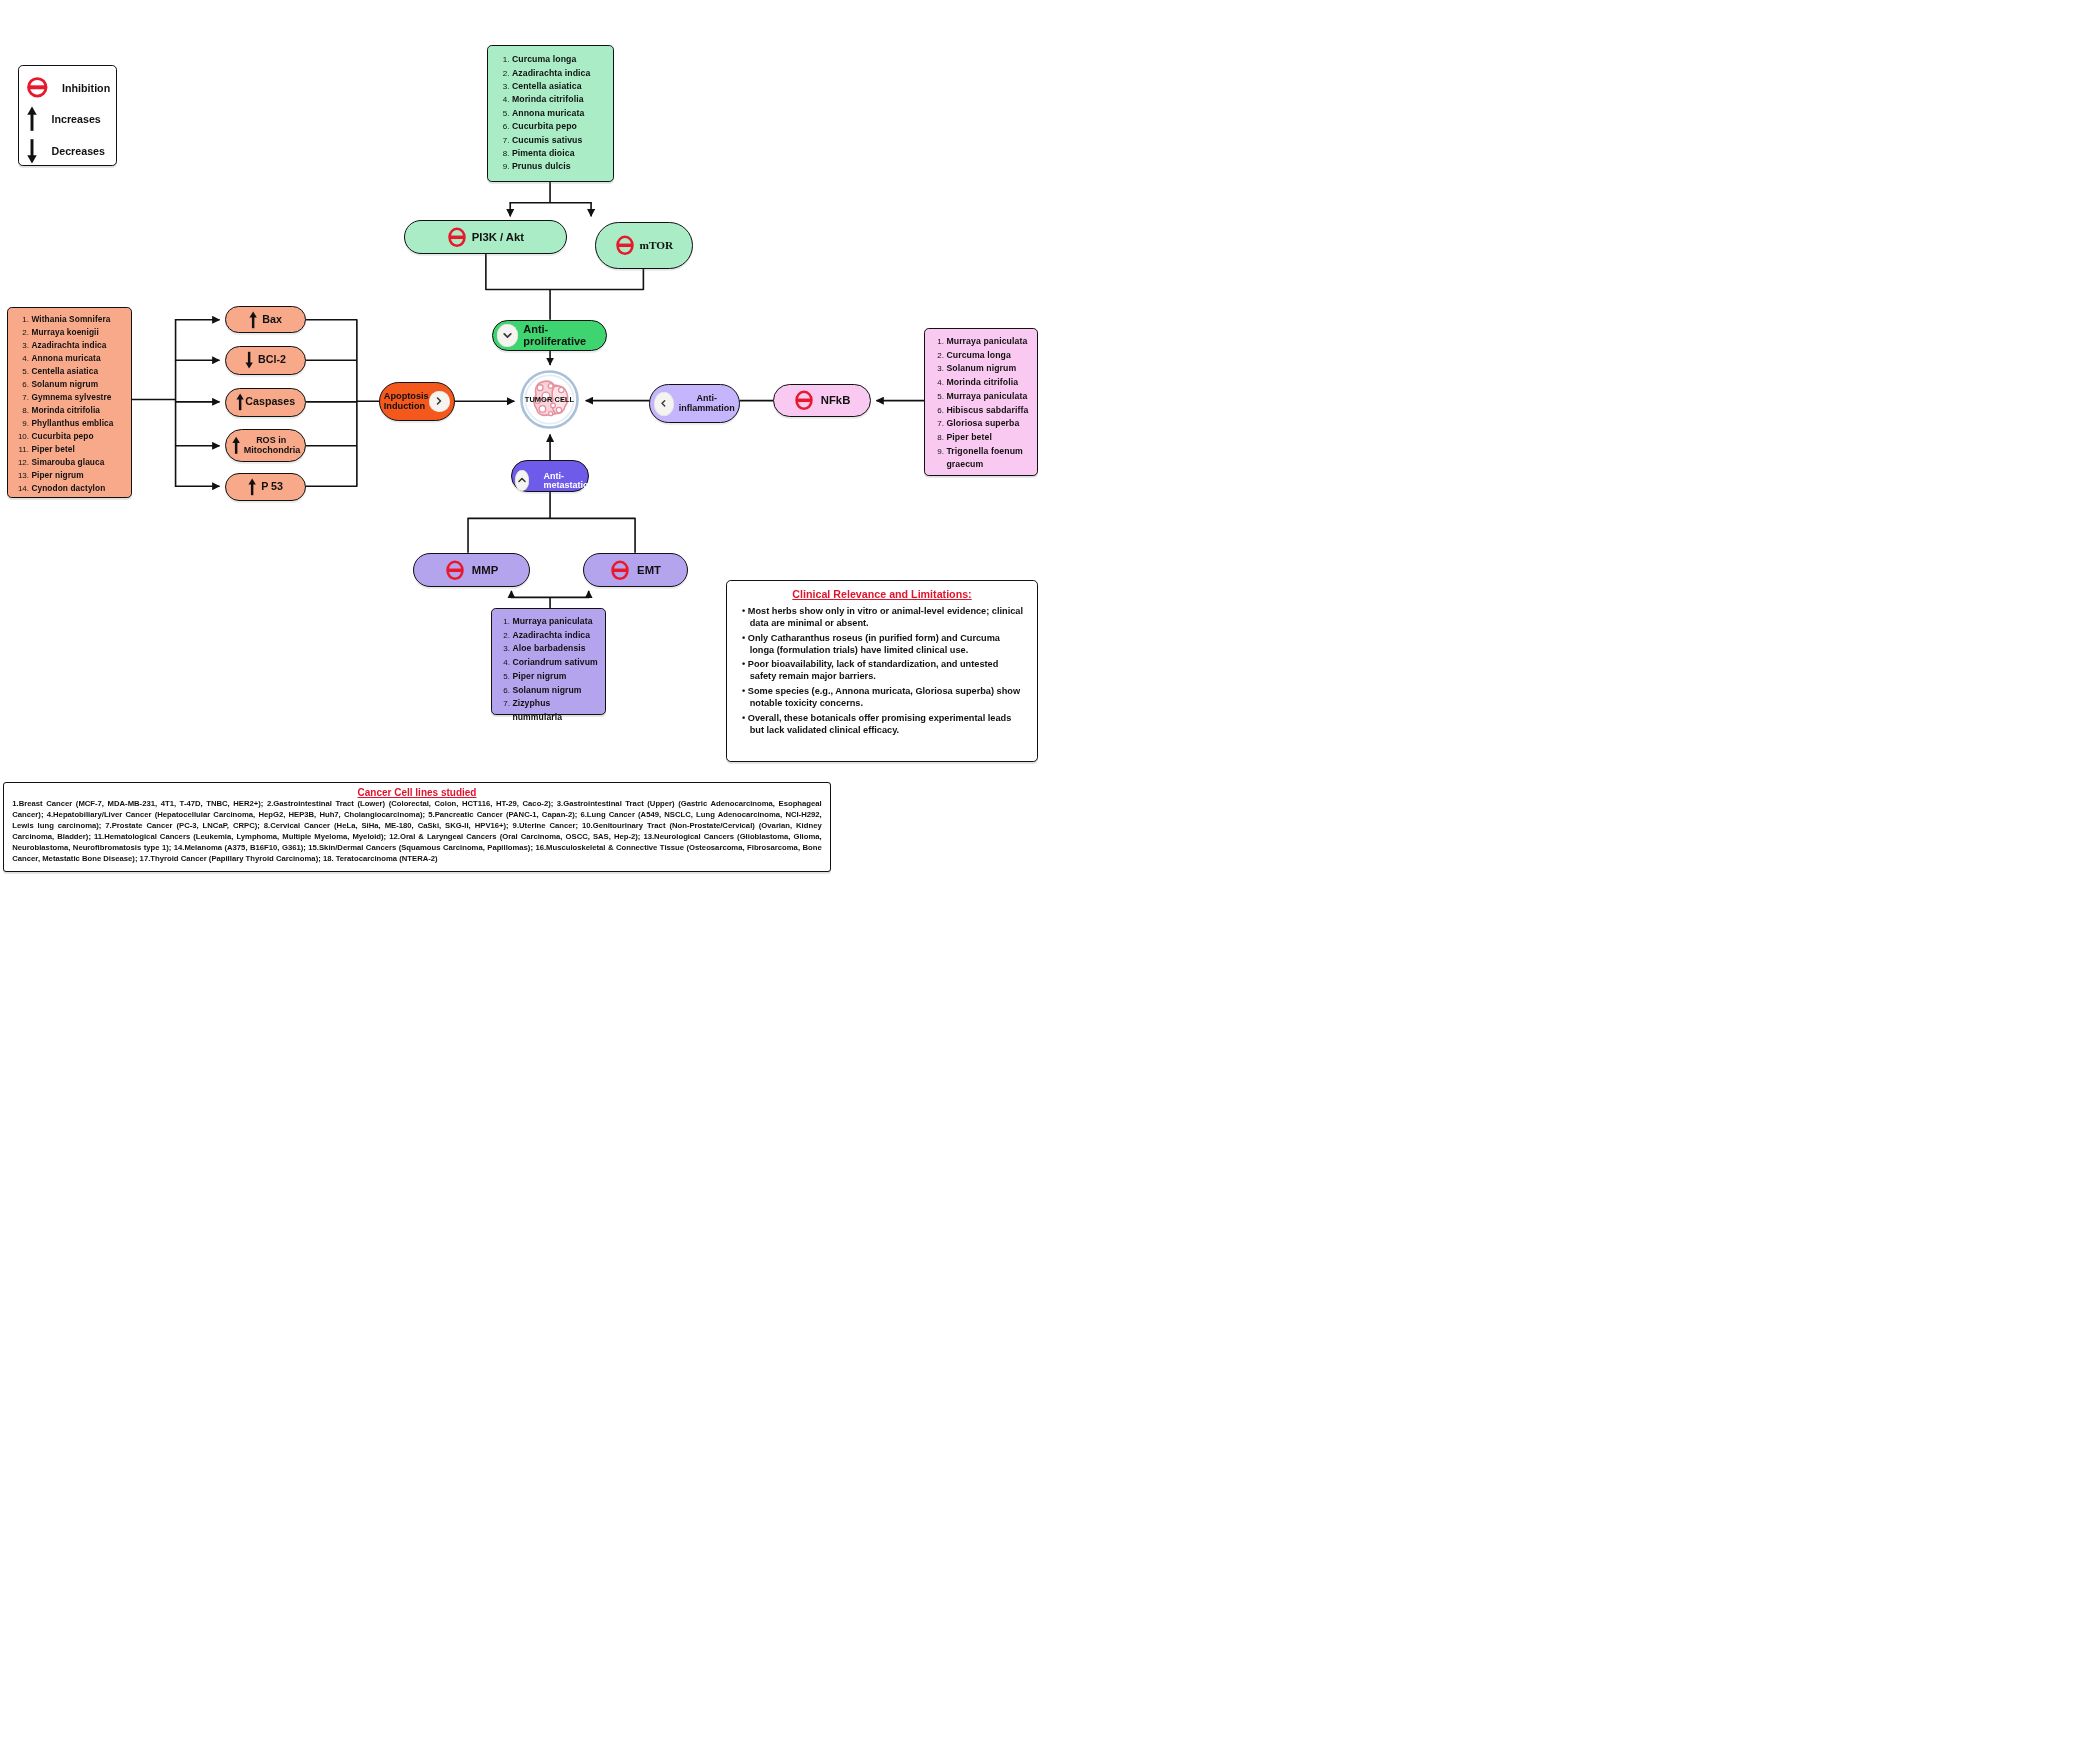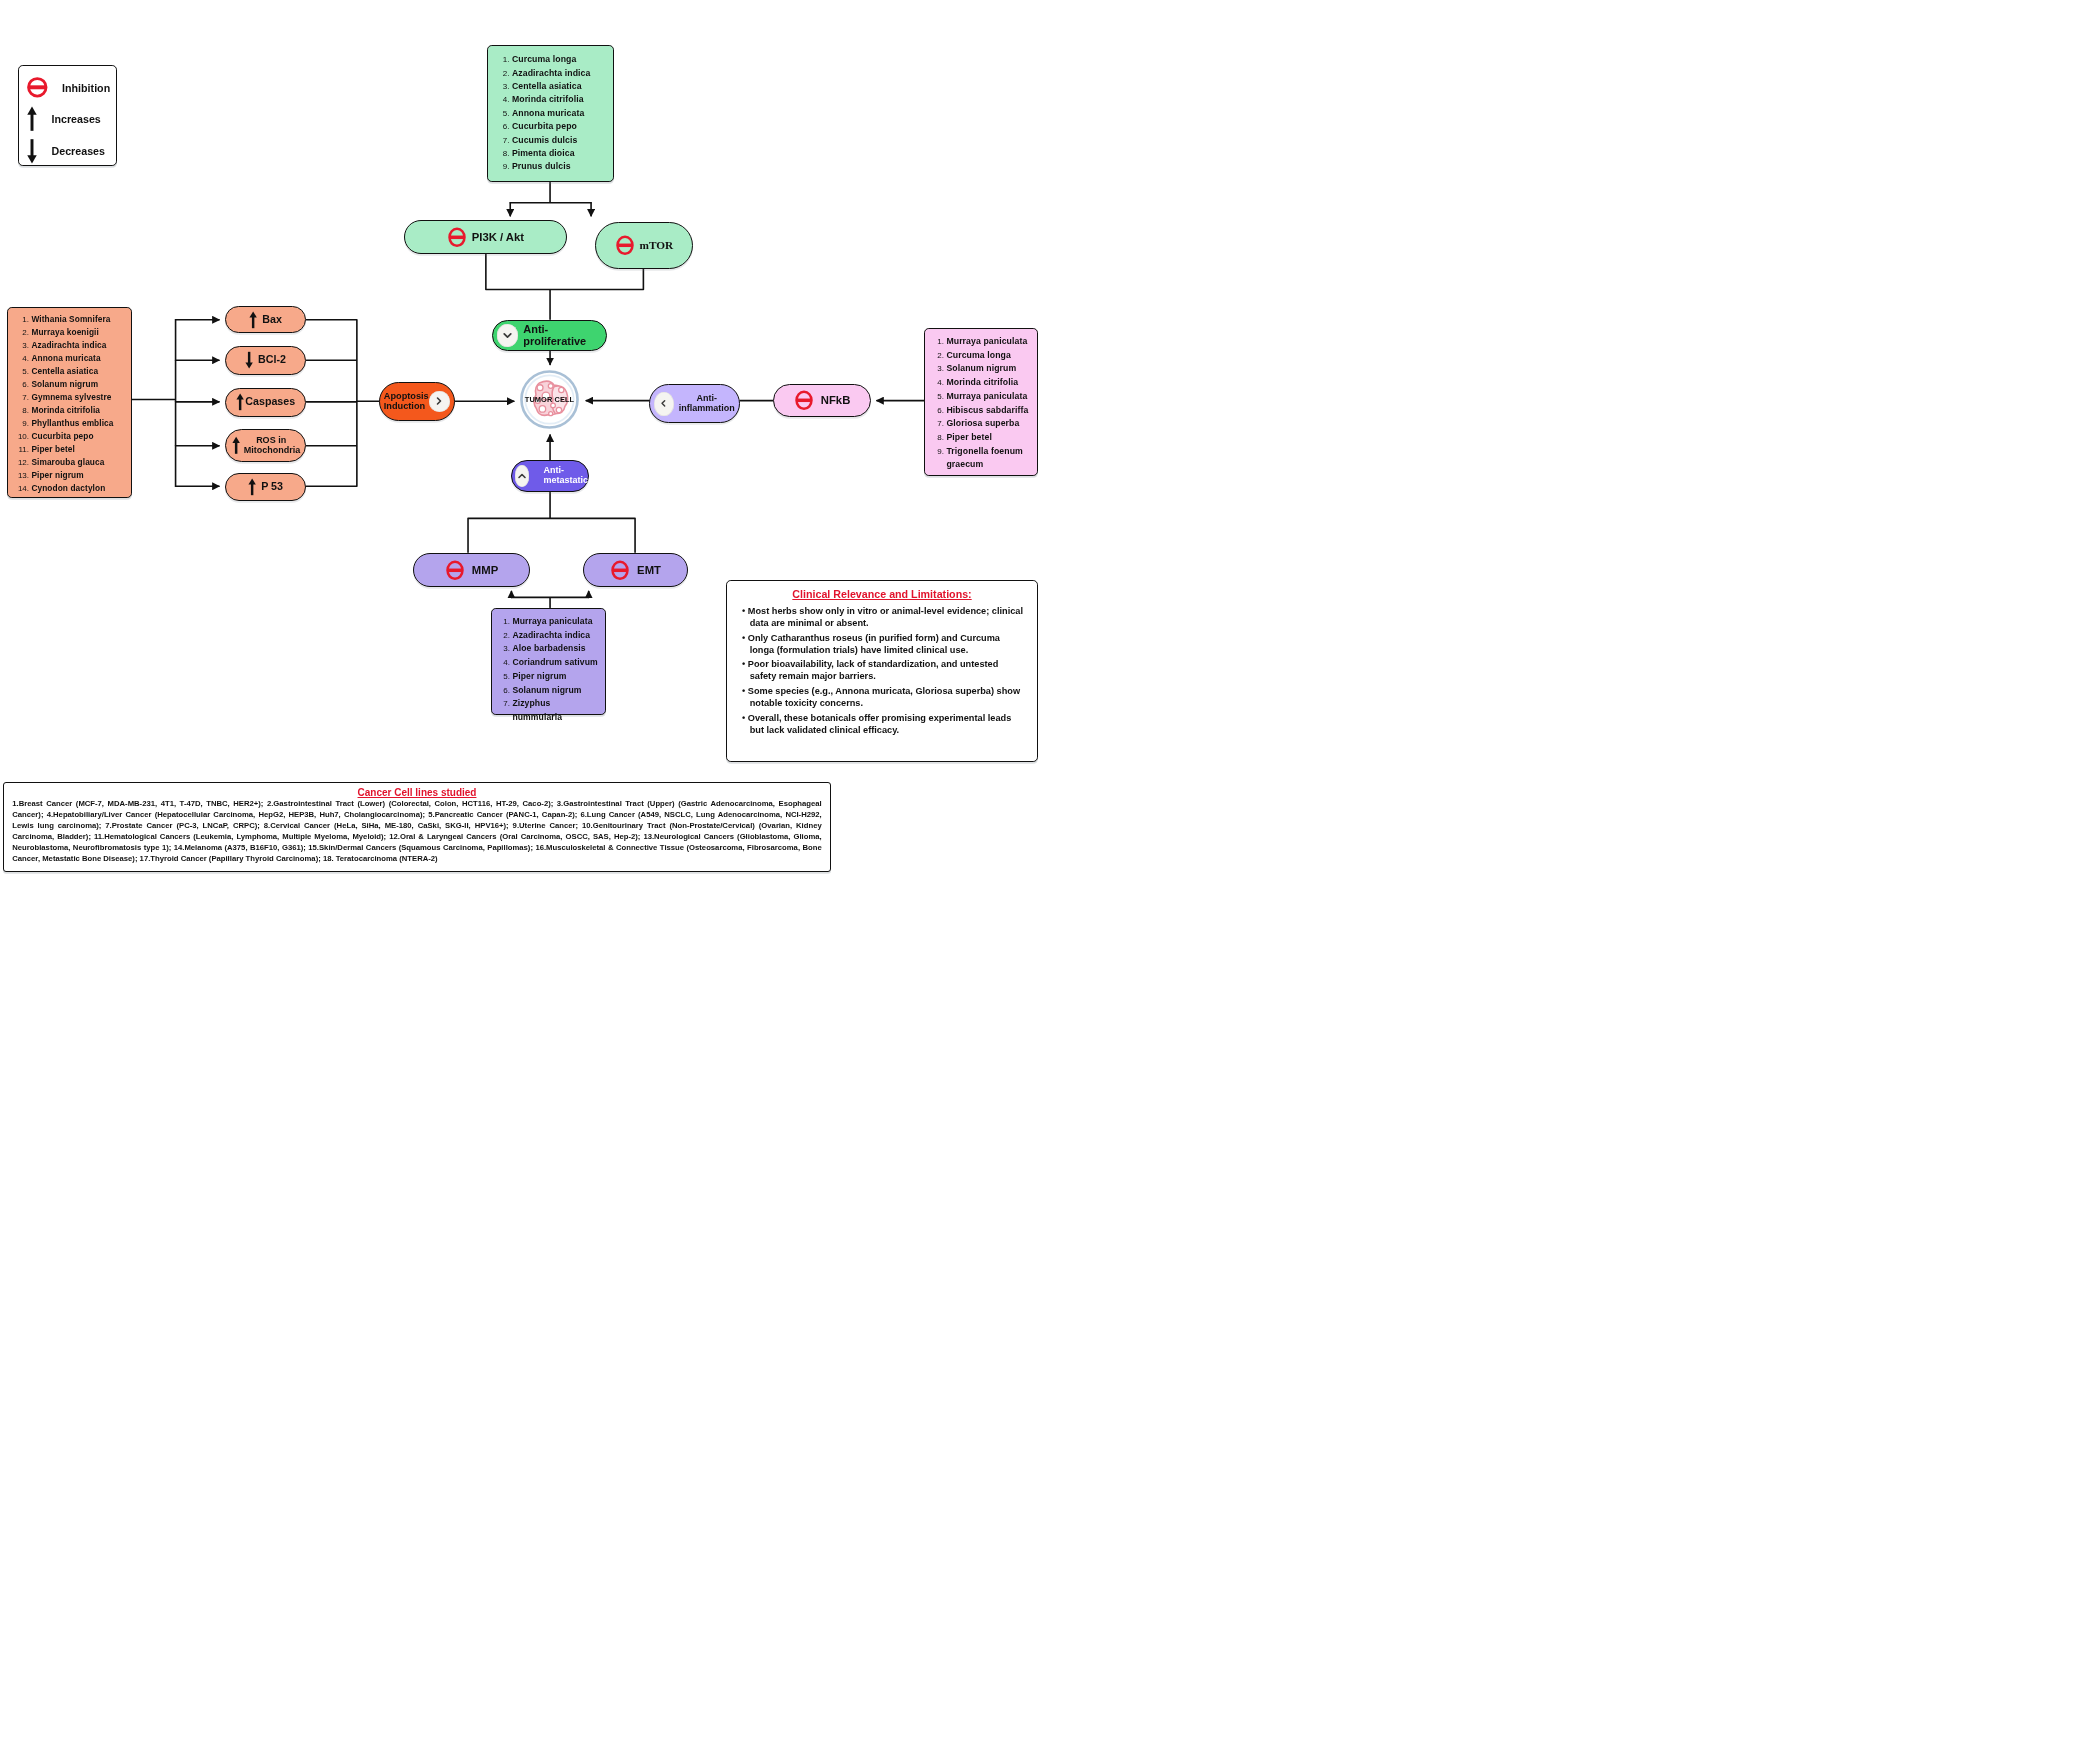--- a/index.html
+++ b/index.html
@@ -138,21 +138,21 @@
       <div class="herb-row">
         <span class="li-num">5.</span>
         <span class="li-name">Annona muricata</span>
       </div>
       <div class="herb-row">
         <span class="li-num">6.</span>
         <span class="li-name">Cucurbita pepo</span>
       </div>
       <div class="herb-row">
         <span class="li-num">7.</span>
-        <span class="li-name">Cucumis dulcis</span>
+        <span class="li-name">Cucumis sativus</span>
       </div>
       <div class="herb-row">
         <span class="li-num">8.</span>
         <span class="li-name">Pimenta dioica</span>
       </div>
       <div class="herb-row">
         <span class="li-num">9.</span>
         <span class="li-name">Prunus dulcis</span>
       </div>
     </div>
@@ -361,21 +361,21 @@
       <div class="herb-row" style="line-height:13.7px;font-size:8.7px;grid-template-columns:13px 1fr;">
         <span class="li-num">8.</span>
         <span class="li-name">Piper betel</span>
       </div>
       <div class="herb-row" style="line-height:13.7px;font-size:8.7px;grid-template-columns:13px 1fr;">
         <span class="li-num">9.</span>
         <span class="li-name">Trigonella foenum graecum</span>
       </div>
     </div>
 
-  <div class="node pill" style="left:511px;top:460px;width:78px;height:32px;background:#6f5be9;color:#fff;font-size:9px;justify-content:flex-start;padding-left:3px;gap:14px;">
+  <div class="node pill" style="left:511px;top:460px;width:78px;height:32px;background:#6f5be9;color:#fff;font-size:9px;justify-content:flex-start;padding-left:3px;gap:14px;align-items:flex-end;">
     <span class="chip" style="width:21.4px;height:21.4px;">
       <svg width="12" height="12" viewBox="0 0 24 24">
           <polyline points="6,15 12,9 18,15" fill="none" stroke="#3a3a3a" stroke-width="3.2" stroke-linecap="round" stroke-linejoin="round"></polyline>
         </svg>
     </span>
     <span class="lbl" style="max-width:49px;">Anti-metastatic</span>
   </div>
 
   <div class="node pill" style="left:413px;top:553px;width:117px;height:34px;background:#b4a4ed;font-size:11.3px;gap:7.1px;text-align:center;">
     <svg class="icon" width="20" height="22.6" viewBox="0 0 40 44">

